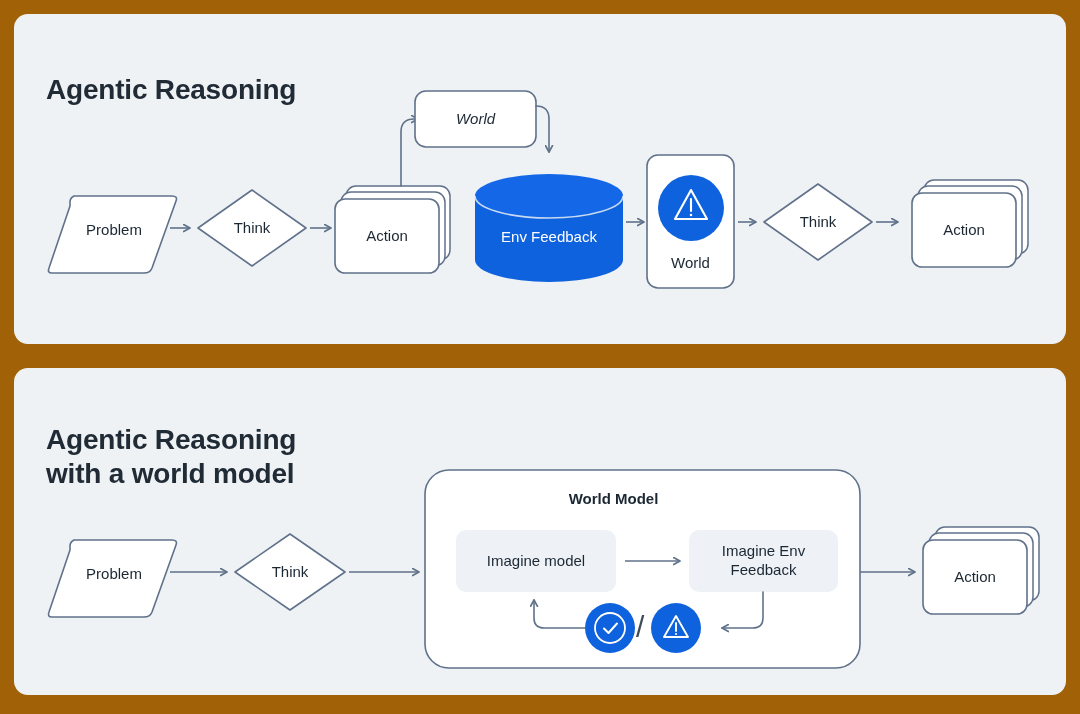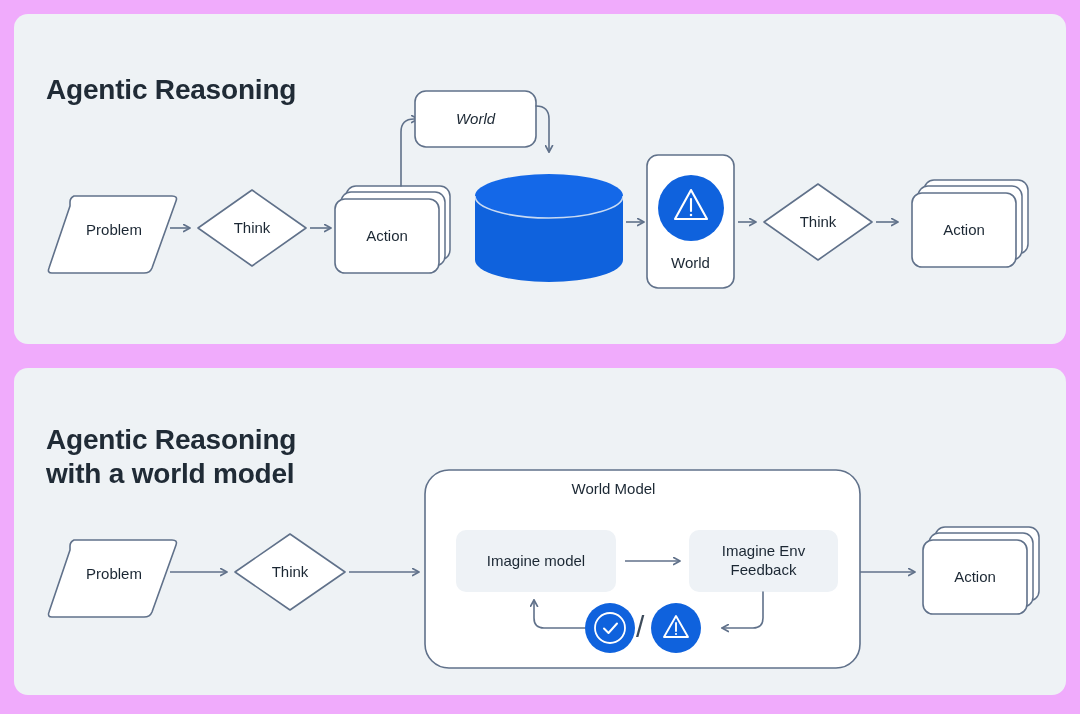--- a/index.html
+++ b/index.html
@@ -11,21 +11,21 @@
   body {
     width: 1080px;
     height: 714px;
     font-family: "Liberation Sans", sans-serif;
     overflow: hidden;
   }
   .page {
     position: relative;
     width: 1080px;
     height: 714px;
-    background: #f0abfc;
+    background: #a16207;
   }
   .panel {
     position: absolute;
     background: #eef2f5;
     border-radius: 14px;
   }
   #panel-top    { left: 14px; top: 14px;  width: 1052px; height: 330px; }
   #panel-bottom { left: 14px; top: 368px; width: 1052px; height: 327px; }
 
   .panel-title {
@@ -135,20 +135,21 @@
 
       <rect x="910" y="166" width="104" height="74" rx="10" fill="#ffffff" stroke="#60718a" stroke-width="1.5"></rect>
       <rect x="904" y="172" width="104" height="74" rx="10" fill="#ffffff" stroke="#60718a" stroke-width="1.5"></rect>
       <rect x="898" y="179" width="104" height="74" rx="10" fill="#ffffff" stroke="#60718a" stroke-width="1.6"></rect>
     </svg>
 
     <div class="node-label label-center" style="left:40px; top:198px; width:120px; height:36px;">Problem</div>
     <div class="node-label label-center" style="left:198px; top:196px; width:80px; height:36px;">Think</div>
     <div class="node-label label-center" style="left:333px; top:204px; width:80px; height:36px;">Action</div>
     <div class="node-label label-center" style="left:421px; top:87px; width:81px; height:36px;font-style:italic;">World</div>
+    <div class="node-label label-center on-blue" style="left:475px; top:208px; width:120px; height:30px;">Env Feedback</div>
     <div class="node-label label-center" style="left:637px; top:236px; width:79px; height:26px;">World</div>
     <div class="node-label label-center" style="left:764px; top:190px; width:80px; height:36px;">Think</div>
     <div class="node-label label-center" style="left:910px; top:198px; width:80px; height:36px;">Action</div>
   </section>
 
   <section class="panel" id="panel-bottom">
 
     <h2 class="panel-title" id="title-bottom">Agentic Reasoning
 with a world model</h2>
 
@@ -193,21 +194,21 @@
 
       <line x1="846" y1="204" x2="901" y2="204" stroke="#60718a" stroke-width="1.6" marker-end="url(#ah2)"></line>
 
       <rect x="921" y="159" width="104" height="74" rx="10" fill="#ffffff" stroke="#60718a" stroke-width="1.5"></rect>
       <rect x="915" y="165" width="104" height="74" rx="10" fill="#ffffff" stroke="#60718a" stroke-width="1.5"></rect>
       <rect x="909" y="172" width="104" height="74" rx="10" fill="#ffffff" stroke="#60718a" stroke-width="1.6"></rect>
     </svg>
 
     <div class="node-label label-center" style="left:40px; top:188px; width:120px; height:36px;">Problem</div>
     <div class="node-label label-center" style="left:236px; top:186px; width:80px; height:36px;">Think</div>
-    <div class="wm-title" style="left:411px; top:112px; width:377px;">World Model</div>
+    <div class="wm-title" style="left:411px; top:122px; width:377px;font-weight:bold;">World Model</div>
     <div class="node-label label-center" style="left:442px; top:175px; width:160px; height:36px;">Imagine model</div>
     <div class="node-label label-center" style="left:675px; top:168px; width:149px; height:50px;">Imagine Env
 Feedback</div>
     <div class="slash" style="left:622px; top:242px;">/</div>
     <div class="node-label label-center" style="left:921px; top:191px; width:80px; height:36px;">Action</div>
   </section>
 
 </div>
 
 </body></html>

